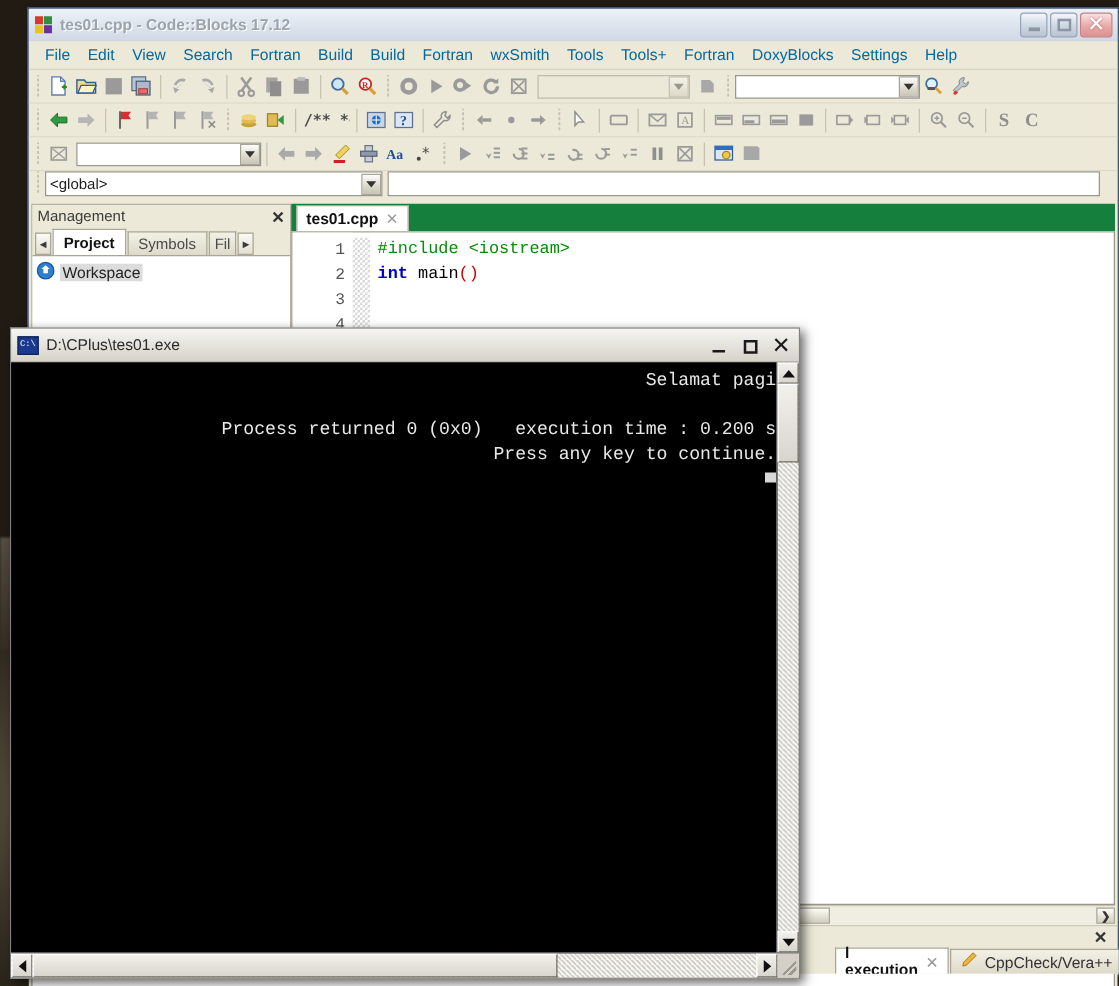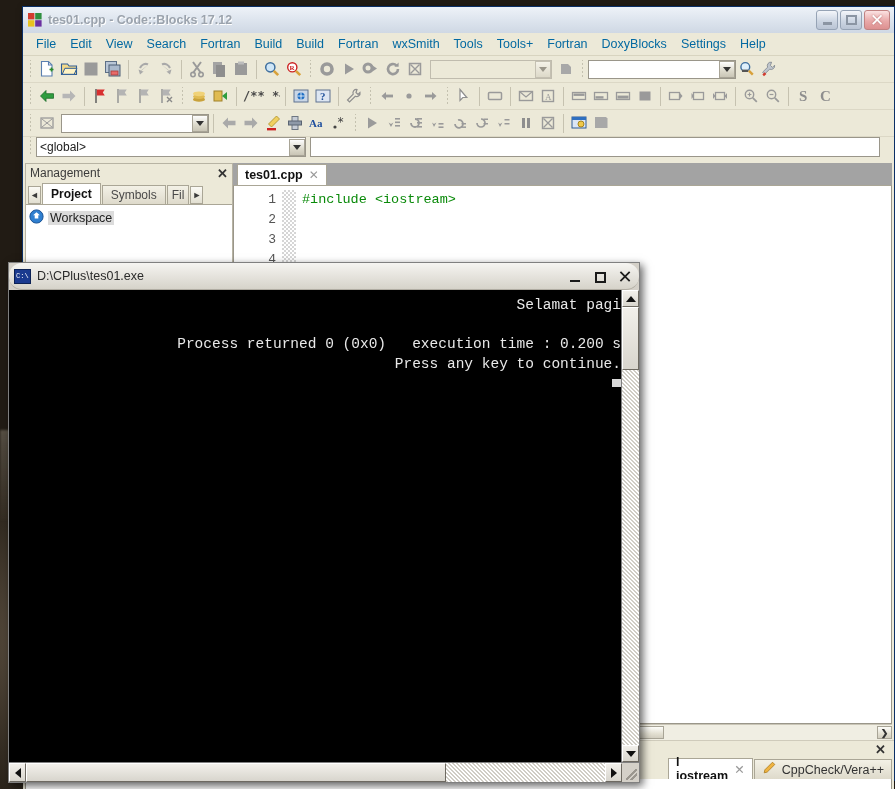--- a/index.html
+++ b/index.html
@@ -139,21 +139,21 @@
     border:1px solid #aaa696;border-bottom:none;background:linear-gradient(180deg,#f3f1e6,#dedacb);
     color:#4a4a4a;margin-left:1px;box-sizing:border-box;
   }
   .mtab.active{background:#fff;height:21px;font-weight:bold;color:#111;}
   .mgmt-body{flex:1;background:#fff;border-top:1px solid #aaa696;padding:4px 3px;overflow:hidden;}
   .wsrow{display:flex;align-items:center;gap:4px;font-size:12.5px;color:#222;}
   .wslabel{background:#dcdcdc;padding:0 2px;}
 
   
   .editor{flex:1;display:flex;flex-direction:column;min-width:0;}
-  .etabs{height:22px;display:flex;align-items:flex-end;background:#a3a3a3;padding-left:4px;}
+  .etabs{height:22px;display:flex;align-items:flex-end;background:#15803d;padding-left:4px;}
   .etab{
     height:21px;display:flex;align-items:center;gap:6px;padding:0 7px;
     background:#fff;border:1px solid #aaa696;border-bottom:none;
     font-size:12.5px;font-weight:bold;color:#111;box-sizing:border-box;
   }
   .etab .x{font-weight:normal;color:#999;font-size:12px;}
   .ebody{flex:1;background:#fff;border:1px solid #9a968a;border-top:1px solid #aaa696;
          display:flex;overflow:hidden;position:relative;box-sizing:border-box;}
   .gutter{width:48px;flex:0 0 auto;background:#fff;text-align:right;padding-top:4px;
           font-family:"Liberation Mono",monospace;font-size:13px;color:#555;}
@@ -197,21 +197,21 @@
   
   #console{
     position:absolute;left:8px;top:262px;width:632px;height:521px;
     background:#d4d0c8;border:1px solid #808080;box-sizing:border-box;
     box-shadow:3px 3px 8px rgba(0,0,0,.6);
     display:flex;flex-direction:column;
   }
   .con-title{
     height:26px;display:flex;align-items:center;padding:0 3px 0 5px;
     background:linear-gradient(180deg,#f6f5f2 0%,#e7e5df 45%,#d6d3ca 100%);
-    border-bottom:1px solid #b0aca2;flex:0 0 auto;border-radius:13px;
+    border-bottom:1px solid #b0aca2;flex:0 0 auto;
   }
   .con-ico{width:17px;height:15px;flex:0 0 auto;margin-right:6px;
            background:#1b3a8f;border:1px solid #0d2255;position:relative;box-sizing:border-box;}
   .con-ico::after{content:"C:\\";position:absolute;left:1px;top:0px;color:#fff;
            font-family:"Liberation Mono",monospace;font-size:7px;line-height:13px;}
   .con-title .t{font-size:12.5px;color:#2b2b2b;font-family:"Liberation Sans",sans-serif;}
   .con-btns{margin-left:auto;display:flex;gap:3px;}
   .con-btn{width:22px;height:20px;display:flex;align-items:flex-end;justify-content:center;
            color:#1a1a1a;font-size:14px;font-family:"DejaVu Sans",sans-serif;}
   .con-btn .minbar{width:10px;height:2px;background:#1a1a1a;margin-bottom:4px;}
@@ -821,38 +821,38 @@
             <div>11</div>
             <div>12</div>
             <div>13</div>
             <div>14</div>
             <div>15</div>
             <div>16</div>
             <div>17</div>
             <div>18</div>
           </div>
         <div class="foldcol"></div>
-        <div class="code" id="codearea"><div><span class="c-prep">#include &lt;iostream&gt;</span></div></div>
+        <div class="code" id="codearea"><div><span class="c-prep">#include &lt;iostream&gt;</span></div><div><span class="c-type">int </span><span class="c-id">main</span><span class="c-punct">()</span></div></div>
       </div>
       <div class="hscroll">
         <span class="hthumb" style="width:430px;margin-left:1px;"></span>
         <span style="flex:1"></span>
         <span class="sbtn">❯</span>
       </div>
     </div>
   </div>
 
   <div class="logs">
     <div class="logs-hd">
       <span class="x">✕</span>
     </div>
     <div class="ltabs">
       <span style="width:640px;flex:0 0 auto;"></span>
       <span class="ltab active">
-        <span>l iostream</span>
+        <span>l execution</span>
         <span class="x">✕</span>
       </span>
       <span class="ltab">
         <span>
           <svg width="14" height="14" viewBox="0 0 14 14">
               <path d="M10.5 1.2l2.3 2.3-7.6 7.6-3 .7.7-3z" fill="#f0b441" stroke="#a97a1c" stroke-width=".8"></path>
             </svg>
         </span>
         <span>CppCheck/Vera++</span>
       </span>

